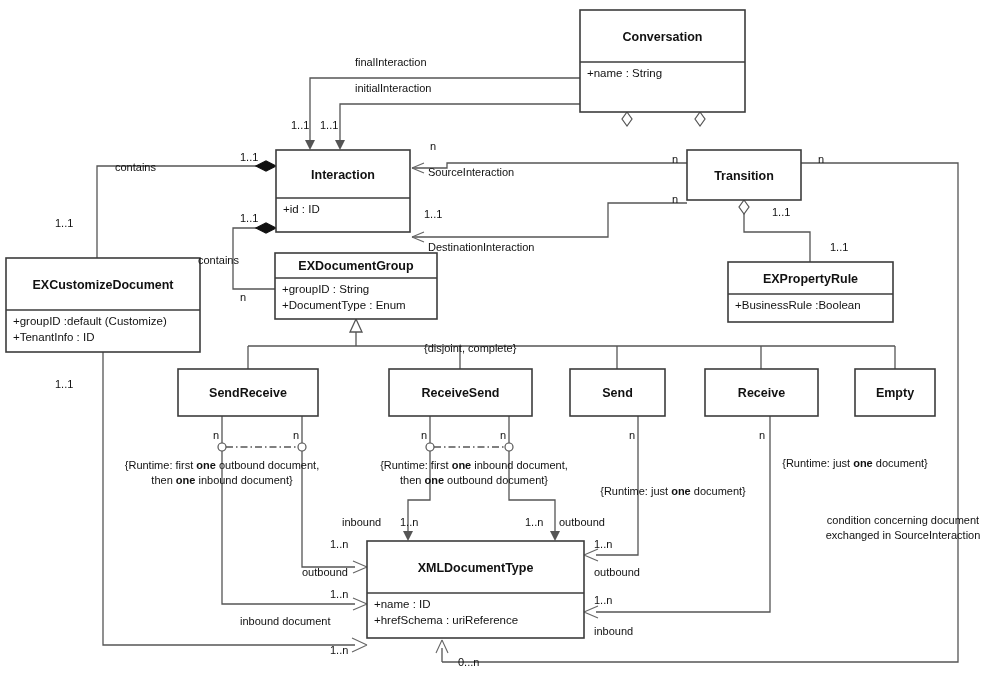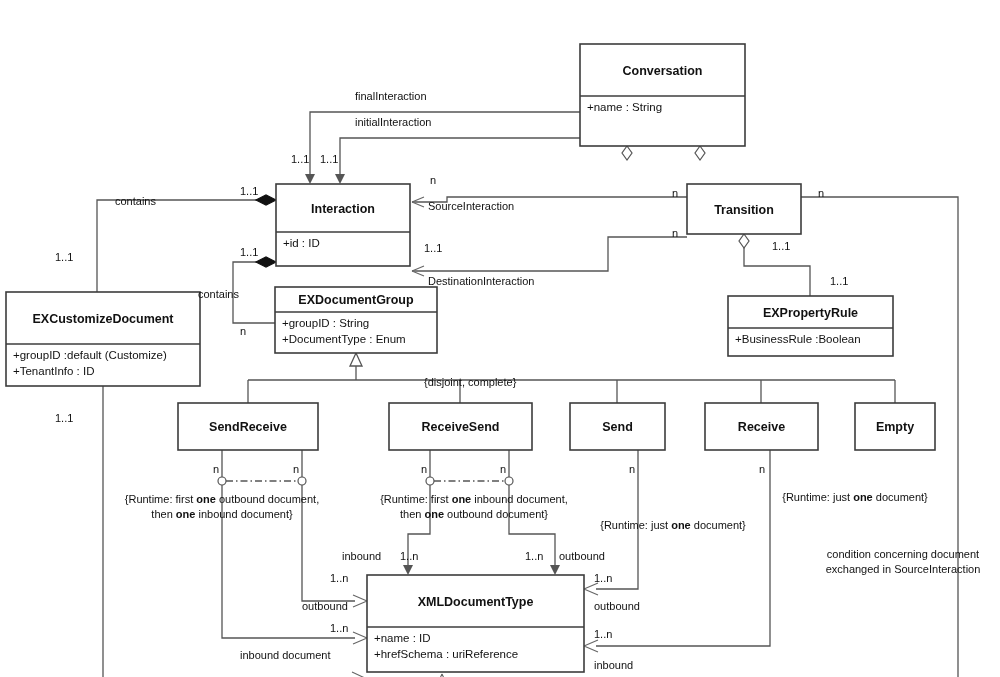--- a/index.html
+++ b/index.html
@@ -1,18 +1,18 @@
 <!DOCTYPE html>
 <html><head>
 <meta charset="utf-8">
 <style>
   html,body{margin:0;padding:0;background:#ffffff;}
   body{width:1000px;height:677px;overflow:hidden;
        font-family:"Liberation Sans", sans-serif;}
-  #diagram{position:relative;width:1000px;height:493px;background:#fff;margin-top:34px;}
+  #diagram{position:relative;width:1000px;height:493px;background:#fff;}
   svg{position:absolute;left:0;top:0;width:1000px;height:677px;}
   .cls-rect{fill:#ffffff;stroke:#3c3c3c;stroke-width:1.6;}
   .cls-div{stroke:#3c3c3c;stroke-width:1.4;}
   .ln{stroke:#555555;stroke-width:1.3;fill:none;}
   .ln-d{stroke:#555555;stroke-width:1.3;fill:none;stroke-dasharray:7 3 1.5 3;}
   .ln-thin{stroke:#666666;stroke-width:1.1;fill:none;}
   text{fill:#111111;font-family:"Liberation Sans", sans-serif;}
   .t-title{font-size:12.5px;font-weight:bold;text-anchor:middle;}
   .t-attr{font-size:11.5px;}
   .t-lbl{font-size:11px;}

